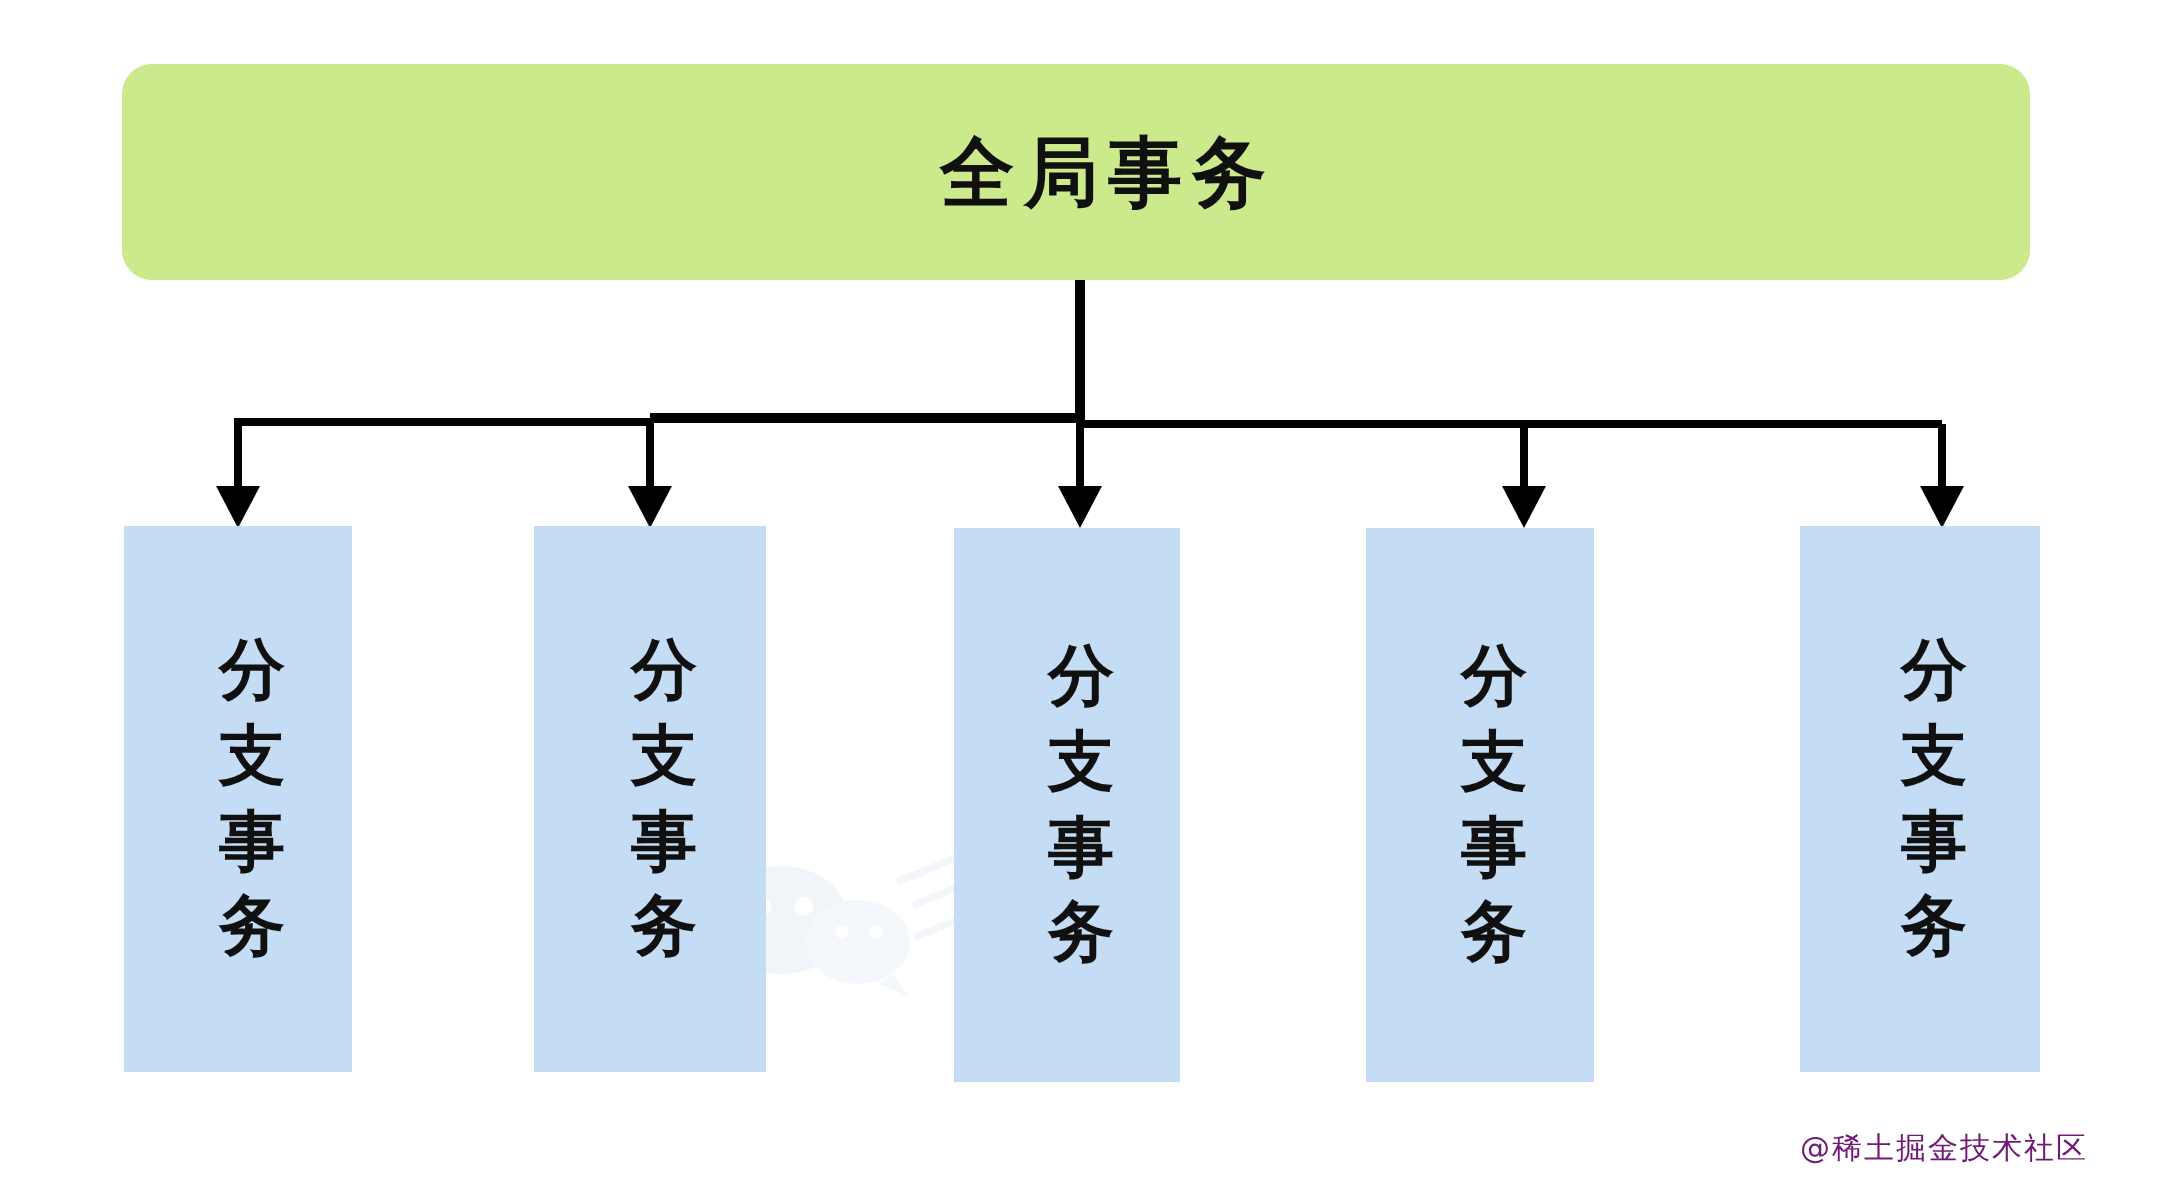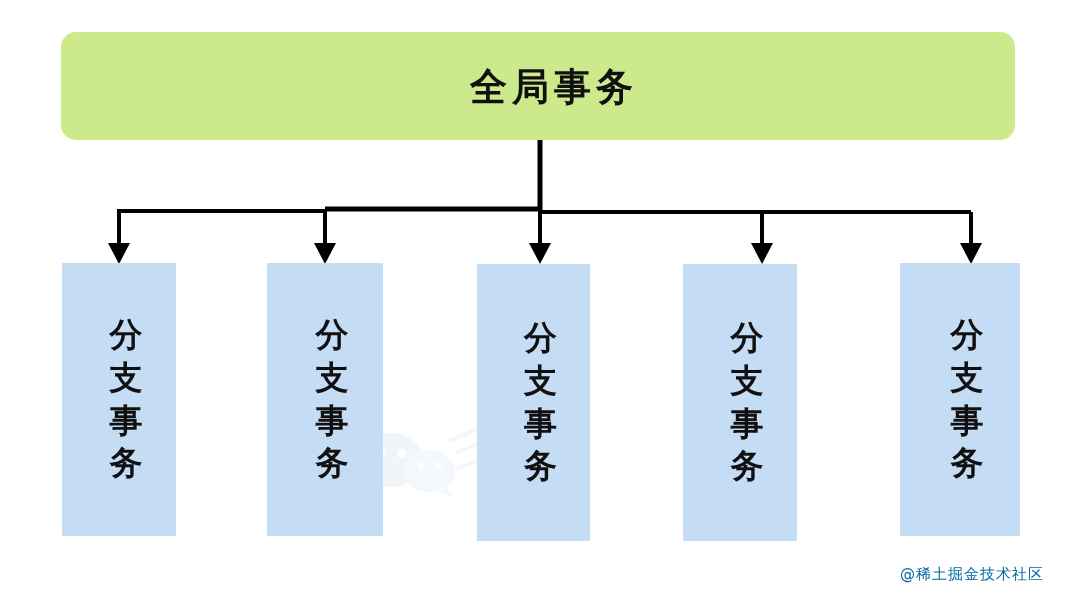--- a/index.html
+++ b/index.html
@@ -32,21 +32,21 @@
   }
   #wechat-watermark svg { display: block; }
 
   #juejin-watermark {
     position: absolute;
     left: 900px;
     top: 565px;
     font-family: "DejaVu Sans", "Liberation Sans", sans-serif;
     font-size: 15px;
     letter-spacing: 1px;
-    color: #0369a1;
+    color: #701a75;
     white-space: nowrap;
     user-select: none;
   }
 
   
   #root-node {
     position: absolute;
     left: 61px;
     top: 32px;
     width: 954px;

